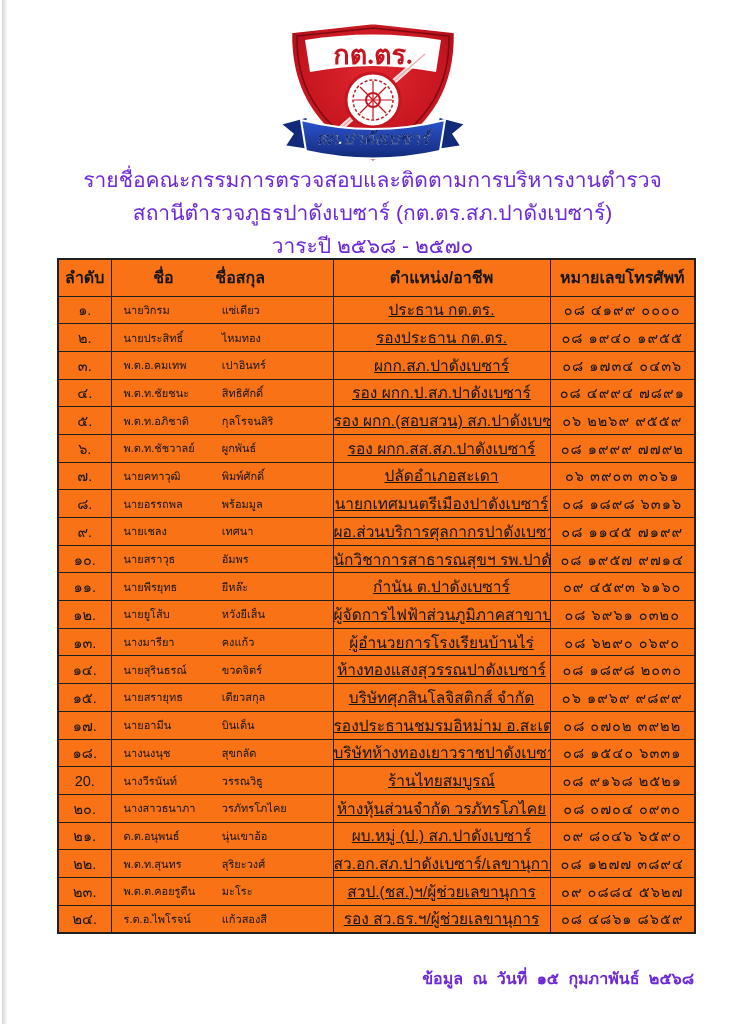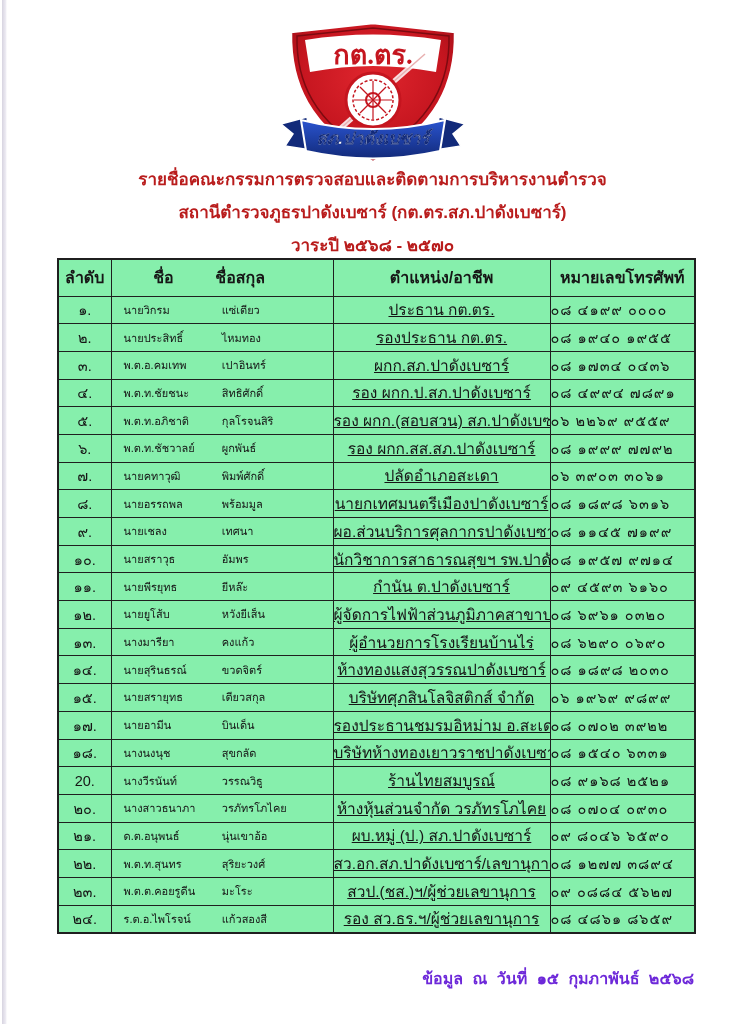--- a/index.html
+++ b/index.html
@@ -18,27 +18,27 @@
   }
   .logo-wrap {
     position:absolute; top:20px; left:50%; transform:translateX(-50%);
     width:200px; height:140px;
   }
   .title-block {
     position:absolute; top:163px; left:0; width:745px;
     text-align:center;
   }
   .title-line {
-    font-size:17px; font-weight:bold; line-height:33px; color:#b91c1c;
+    font-size:21px; font-weight:normal; line-height:33px; color:#6d28d9;
   }
   .doc-table {
     position:absolute; top:258px; left:57px;
     width:637px;
     border-collapse:collapse; table-layout:fixed;
-    background:#86efac;
+    background:#f97316;
   }
   .doc-table th, .doc-table td {
     border:1px solid #1f1f1f;
     overflow:hidden; white-space:nowrap;
   }
   .doc-table { border:2px solid #1f1f1f; }
   .doc-table thead tr { height:37px; }
   .doc-table tbody tr { height:27.7px; }
   th.col-no    { width:53px; }
   th.col-name  { width:222px;margin-top:8px; }
@@ -48,21 +48,21 @@
   .hdr-name-split { display:flex; }
   .hdr-name-split span { display:block; }
   .hdr-first { width:47%; text-align:center; }
   .hdr-last  { width:53%; text-align:left; }
   td.cell-no { text-align:center; font-size:14.5px; }
   td.cell-name { padding-left:12px; font-size:11px; }
   .name-split { display:flex; }
   .name-first { width:47%; }
   .name-last  { width:53%; }
   td.cell-pos { text-align:center; font-size:15.5px;text-decoration:underline; }
-  td.cell-phone { text-align:left; font-size:14.5px; letter-spacing:1px; }
+  td.cell-phone { text-align:center; font-size:14.5px; letter-spacing:1px; }
   .footer-note {
     position:absolute; top:966px; left:57px; width:637px;
     text-align:right; font-size:16px; font-weight:600; word-spacing:5px;
     color:#6d28d9;
   }
 </style>
 </head>
 <body>
 
 <div class="page">

